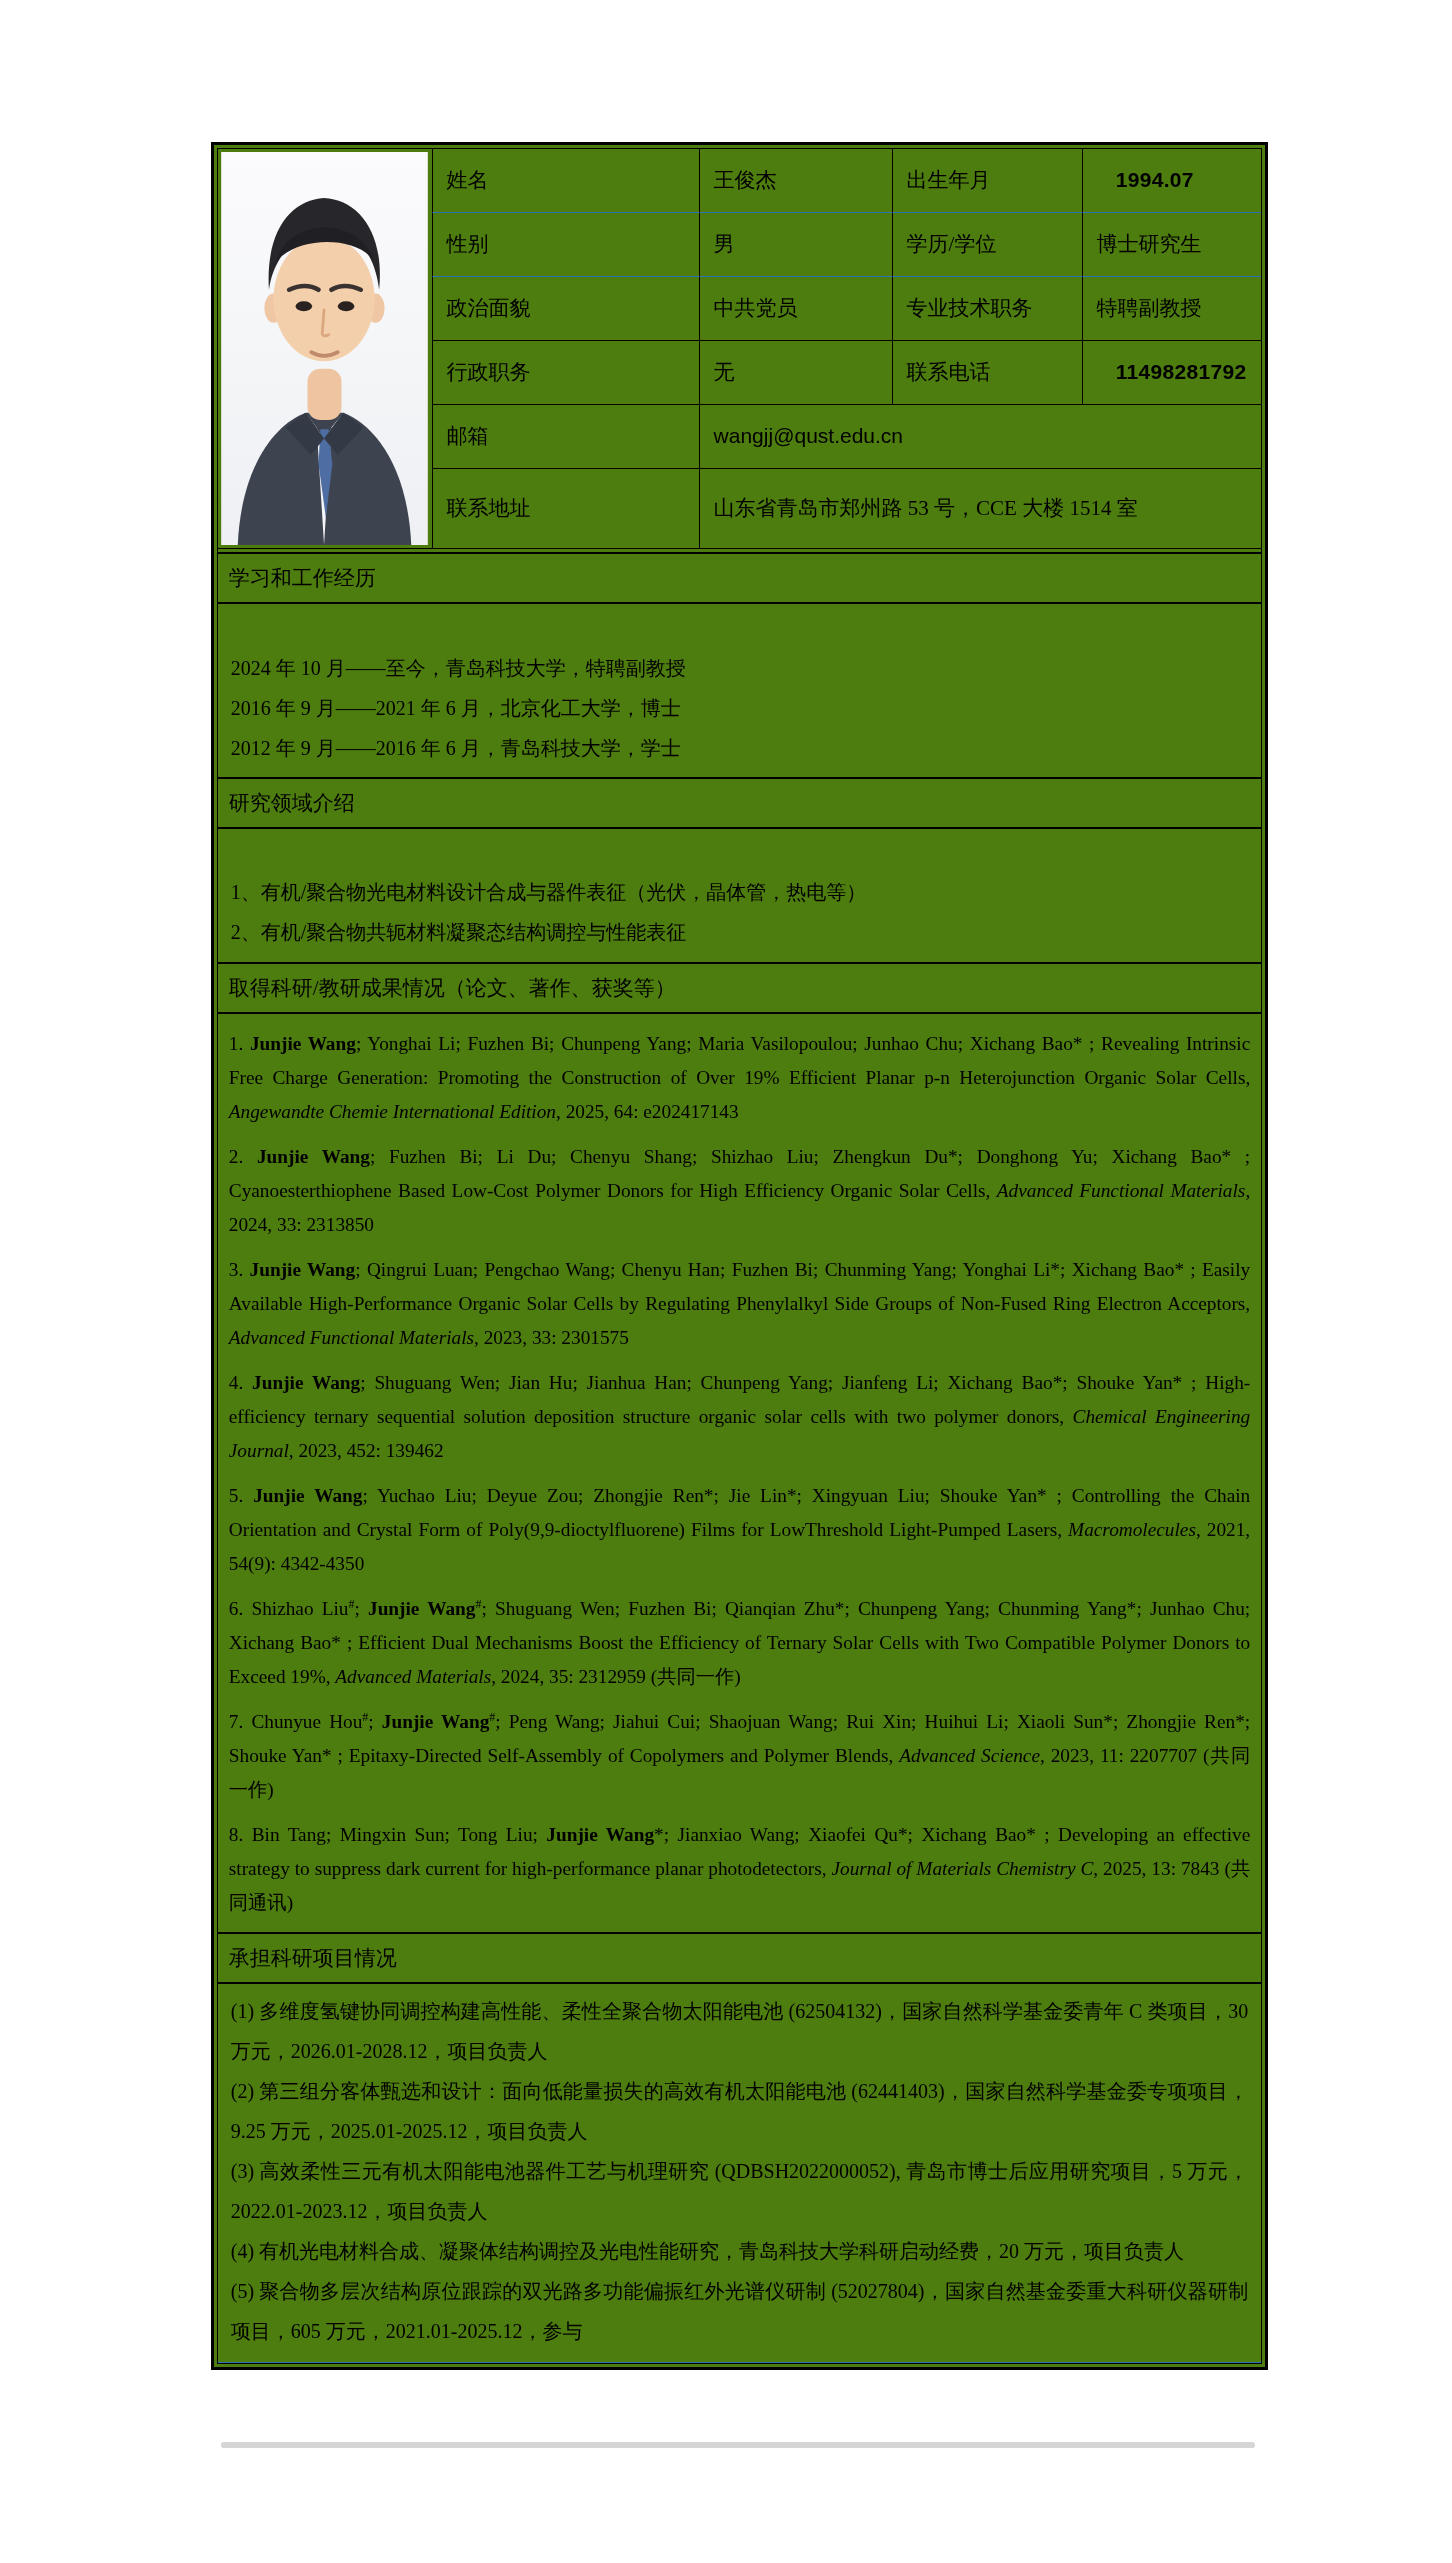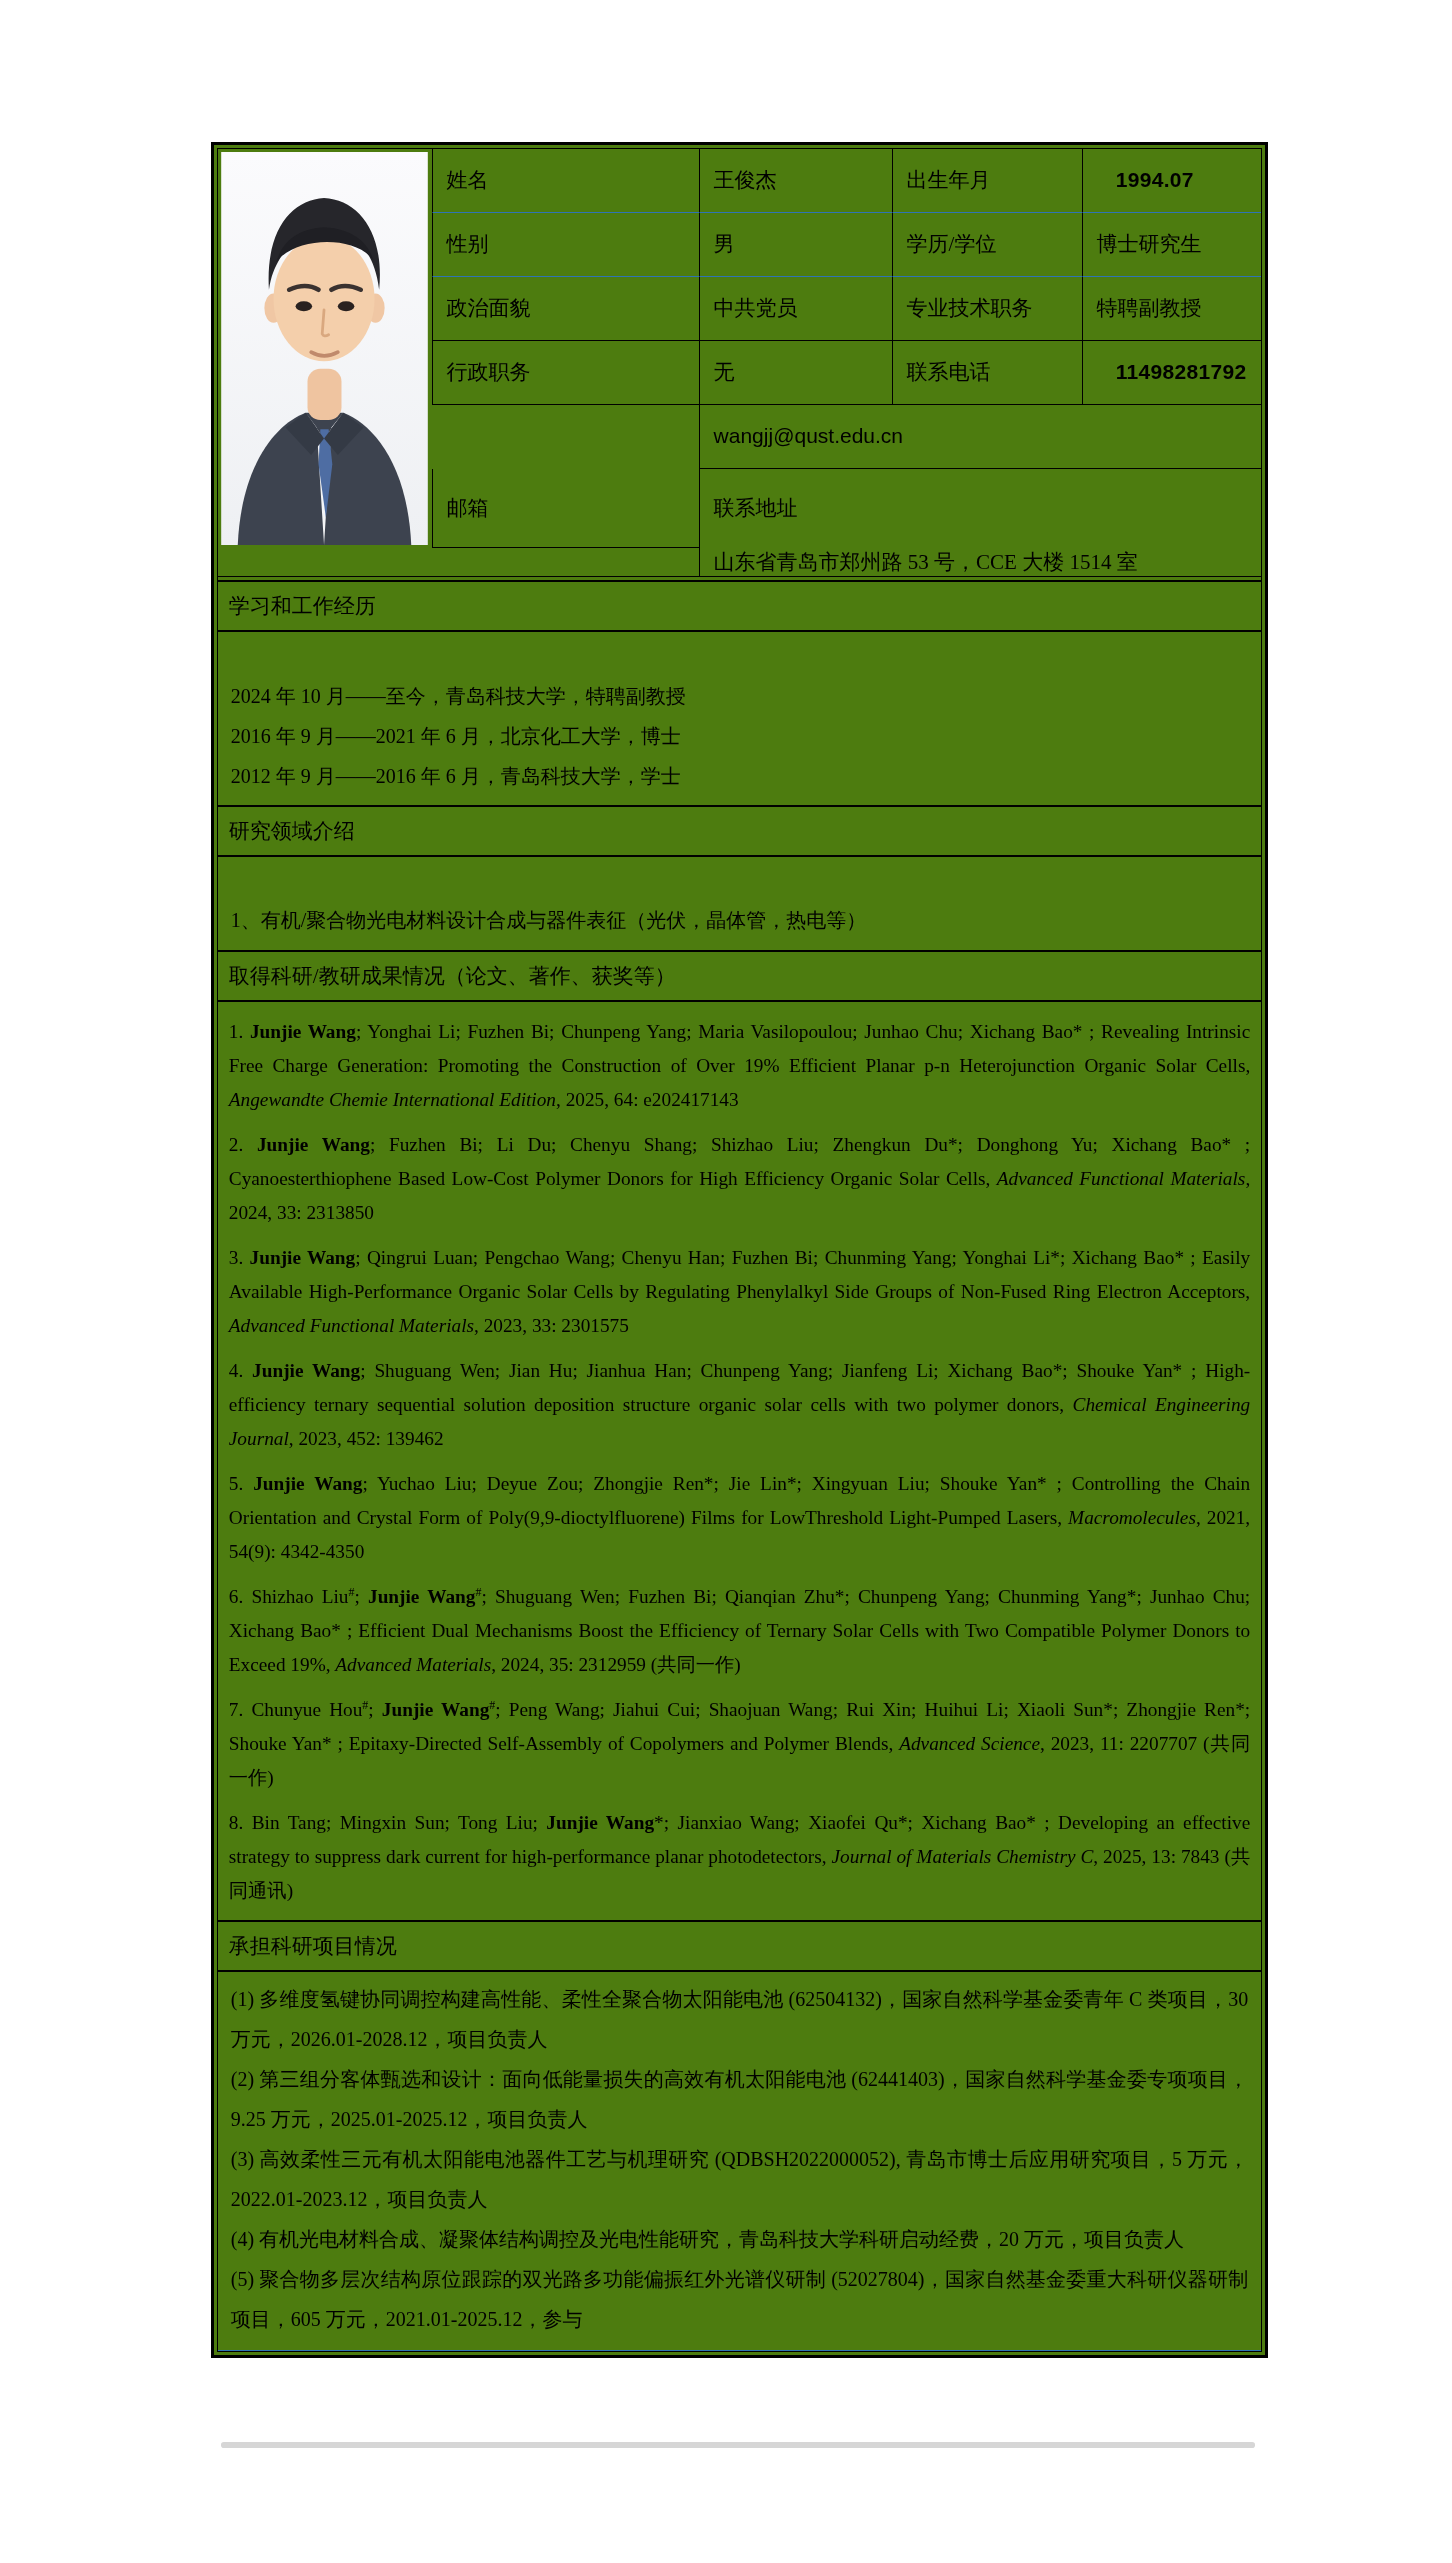--- a/index.html
+++ b/index.html
@@ -122,39 +122,40 @@
       <div class="cell sepblack">政治面貌</div>
       <div class="cell sepblack">中共党员</div>
       <div class="cell sepblack">专业技术职务</div>
       <div class="cell sepblack">特聘副教授</div>
 
       <div class="cell sepblack">行政职务</div>
       <div class="cell sepblack">无</div>
       <div class="cell sepblack">联系电话</div>
       <div class="cell sepblack sans">11498281792</div>
 
+      <div class="cell sepblack">邮箱</div>
       <div class="cell sepblack sans-light" style="grid-column:3/6">wangjj@qust.edu.cn</div>
-      <div class="cell sepblack">邮箱</div>
 
       <div class="cell">联系地址</div>
       <div class="cell" style="grid-column:3/6">山东省青岛市郑州路 53 号，CCE 大楼 1514 室</div>
     </div>
 
     <div class="double-rule"></div>
 
     <div class="sec-header">学习和工作经历</div>
     <div class="sec-body">
         <div class="line">2024 年 10 月——至今，青岛科技大学，特聘副教授</div>
         <div class="line">2016 年 9 月——2021 年 6 月，北京化工大学，博士</div>
         <div class="line">2012 年 9 月——2016 年 6 月，青岛科技大学，学士</div>
       </div>
 
     <div class="sec-header">研究领域介绍</div>
     <div class="sec-body">
         <div class="line">1、有机/聚合物光电材料设计合成与器件表征（光伏，晶体管，热电等）</div>
+        <div class="line">2、有机/聚合物共轭材料凝聚态结构调控与性能表征</div>
       </div>
 
     <div class="sec-header">取得科研/教研成果情况（论文、著作、获奖等）</div>
     <div class="pubs-body">
         <p class="pub"><span>1. </span><b>Junjie Wang</b><span>; Yonghai Li; Fuzhen Bi; Chunpeng Yang; Maria Vasilopoulou; Junhao Chu; Xichang Bao* ; Revealing Intrinsic Free Charge Generation: Promoting the Construction of Over 19% Efficient Planar p-n Heterojunction Organic Solar Cells, </span><i>Angewandte Chemie International Edition</i><span>, 2025, 64: e202417143</span></p>
         <p class="pub"><span>2. </span><b>Junjie Wang</b><span>; Fuzhen Bi; Li Du; Chenyu Shang; Shizhao Liu; Zhengkun Du*; Donghong Yu; Xichang Bao* ; Cyanoesterthiophene Based Low-Cost Polymer Donors for High Efficiency Organic Solar Cells, </span><i>Advanced Functional Materials</i><span>, 2024, 33: 2313850</span></p>
         <p class="pub"><span>3. </span><b>Junjie Wang</b><span>; Qingrui Luan; Pengchao Wang; Chenyu Han; Fuzhen Bi; Chunming Yang; Yonghai Li*; Xichang Bao* ; Easily Available High-Performance Organic Solar Cells by Regulating Phenylalkyl Side Groups of Non-Fused Ring Electron Acceptors, </span><i>Advanced Functional Materials</i><span>, 2023, 33: 2301575</span></p>
         <p class="pub"><span>4. </span><b>Junjie Wang</b><span>; Shuguang Wen; Jian Hu; Jianhua Han; Chunpeng Yang; Jianfeng Li; Xichang Bao*; Shouke Yan* ; High-efficiency ternary sequential solution deposition structure organic solar cells with two polymer donors, </span><i>Chemical Engineering Journal</i><span>, 2023, 452: 139462</span></p>
         <p class="pub"><span>5. </span><b>Junjie Wang</b><span>; Yuchao Liu; Deyue Zou; Zhongjie Ren*; Jie Lin*; Xingyuan Liu; Shouke Yan* ; Controlling the Chain Orientation and Crystal Form of Poly(9,9-dioctylfluorene) Films for LowThreshold Light-Pumped Lasers, </span><i>Macromolecules</i><span>, 2021, 54(9): 4342-4350</span></p>
         <p class="pub"><span>6. Shizhao Liu</span><sup>#</sup><span>; </span><b>Junjie Wang</b><sup>#</sup><span>; Shuguang Wen; Fuzhen Bi; Qianqian Zhu*; Chunpeng Yang; Chunming Yang*; Junhao Chu; Xichang Bao* ; Efficient Dual Mechanisms Boost the Efficiency of Ternary Solar Cells with Two Compatible Polymer Donors to Exceed 19%, </span><i>Advanced Materials</i><span>, 2024, 35: 2312959 (共同一作)</span></p>

